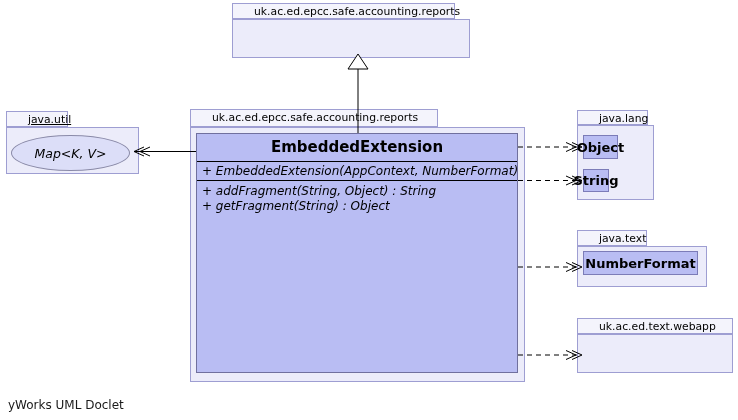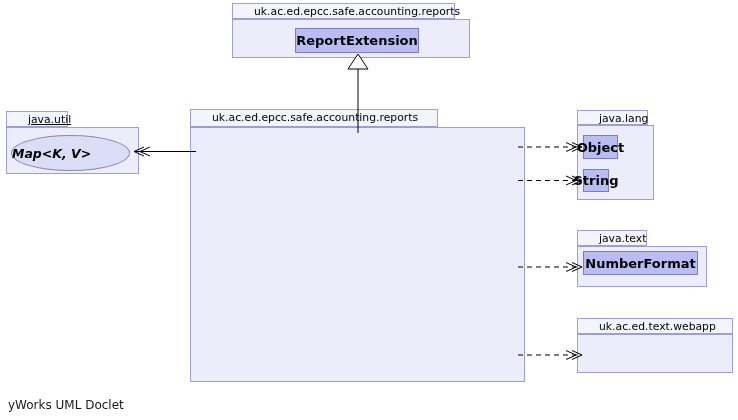--- a/index.html
+++ b/index.html
@@ -57,22 +57,22 @@
     z-index: 3;
   }
   .ellipse {
     position: absolute;
     background: #dcdef8;
     border: 1px solid #8a8aa8;
     border-radius: 50%;
     box-sizing: border-box;
     display: flex;
     align-items: center;
-    justify-content: flex-start;
-    font-weight: bold;
+    justify-content: center;
+    font-weight: normal;
     font-style: italic;
     font-size: 12.5px;
     color: #000;
     white-space: nowrap;
     z-index: 3;
   }
   .main-class {
     position: absolute;
     left: 196px; top: 133px;
     width: 322px; height: 240px;
@@ -120,37 +120,42 @@
 </style>
 </head>
 <body>
 
 <div class="canvas">
 
   <div class="pkg-tab" style="left:232px; top:3px; width:223px; height:16px;">
     <span>uk.ac.ed.epcc.safe.accounting.reports</span>
   </div>
   <div class="pkg-body" style="left:232px; top:19px; width:238px; height:39px;"></div>
-  <div class="class-box" style="left:295px; top:28px; width:124px; height:25px;">
-    <span>ReportExtension</span>
-  </div>
 
   <div class="pkg-tab" style="left:6px; top:111px; width:62px; height:16px;text-decoration:underline;">
     <span>java.util</span>
   </div>
   <div class="pkg-body" style="left:6px; top:127px; width:133px; height:47px;"></div>
   <div class="ellipse" style="left:11px; top:135px; width:119px; height:36px;">
     <span>Map&lt;K, V&gt;</span>
   </div>
 
   <div class="pkg-tab" style="left:190px; top:109px; width:248px; height:18px;">
     <span>uk.ac.ed.epcc.safe.accounting.reports</span>
   </div>
   <div class="pkg-body" style="left:190px; top:127px; width:335px; height:255px;"></div>
 
+  <div class="main-class">
+    <div class="mc-title">EmbeddedExtension</div>
+    <div class="mc-ctor">+ EmbeddedExtension(AppContext, NumberFormat)</div>
+    <div class="mc-methods">
+      <div class="mc-method">+ addFragment(String, Object) : String</div>
+      <div class="mc-method">+ getFragment(String) : Object</div>
+    </div>
+  </div>
 
   <div class="pkg-tab" style="left:577px; top:110px; width:71px; height:15px;">
     <span>java.lang</span>
   </div>
   <div class="pkg-body" style="left:577px; top:125px; width:77px; height:75px;"></div>
   <div class="class-box" style="left:583px; top:135px; width:35px; height:24px;">
     <span>Object</span>
   </div>
   <div class="class-box" style="left:583px; top:169px; width:26px; height:23px;">
     <span>String</span>

